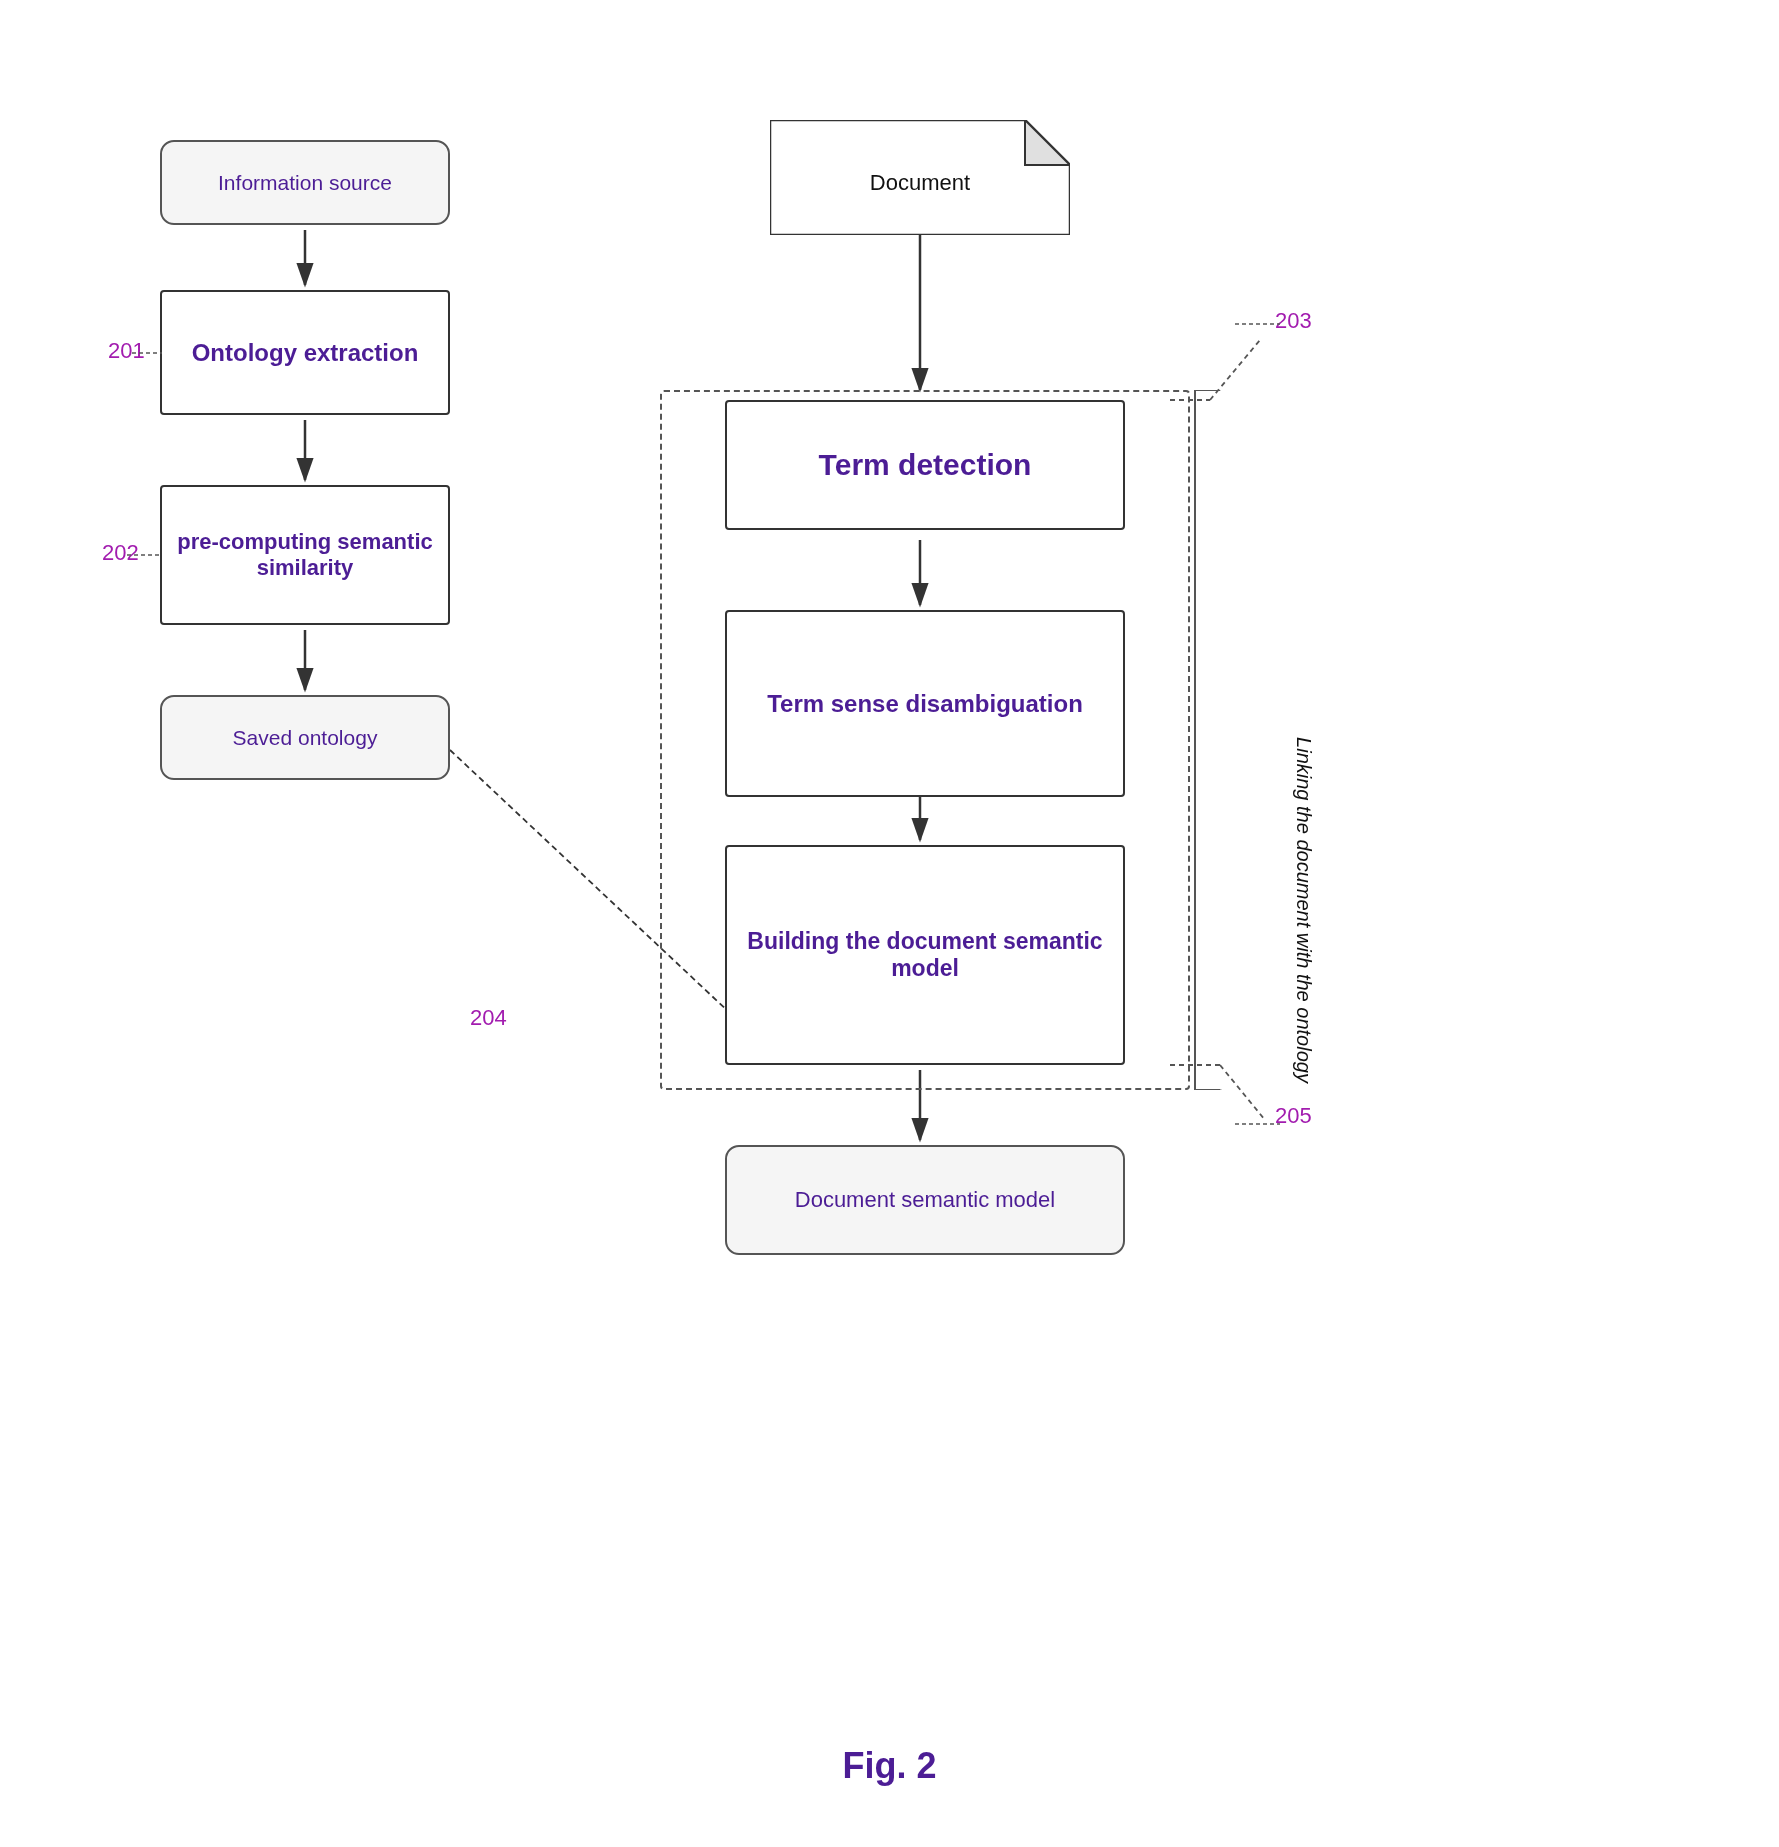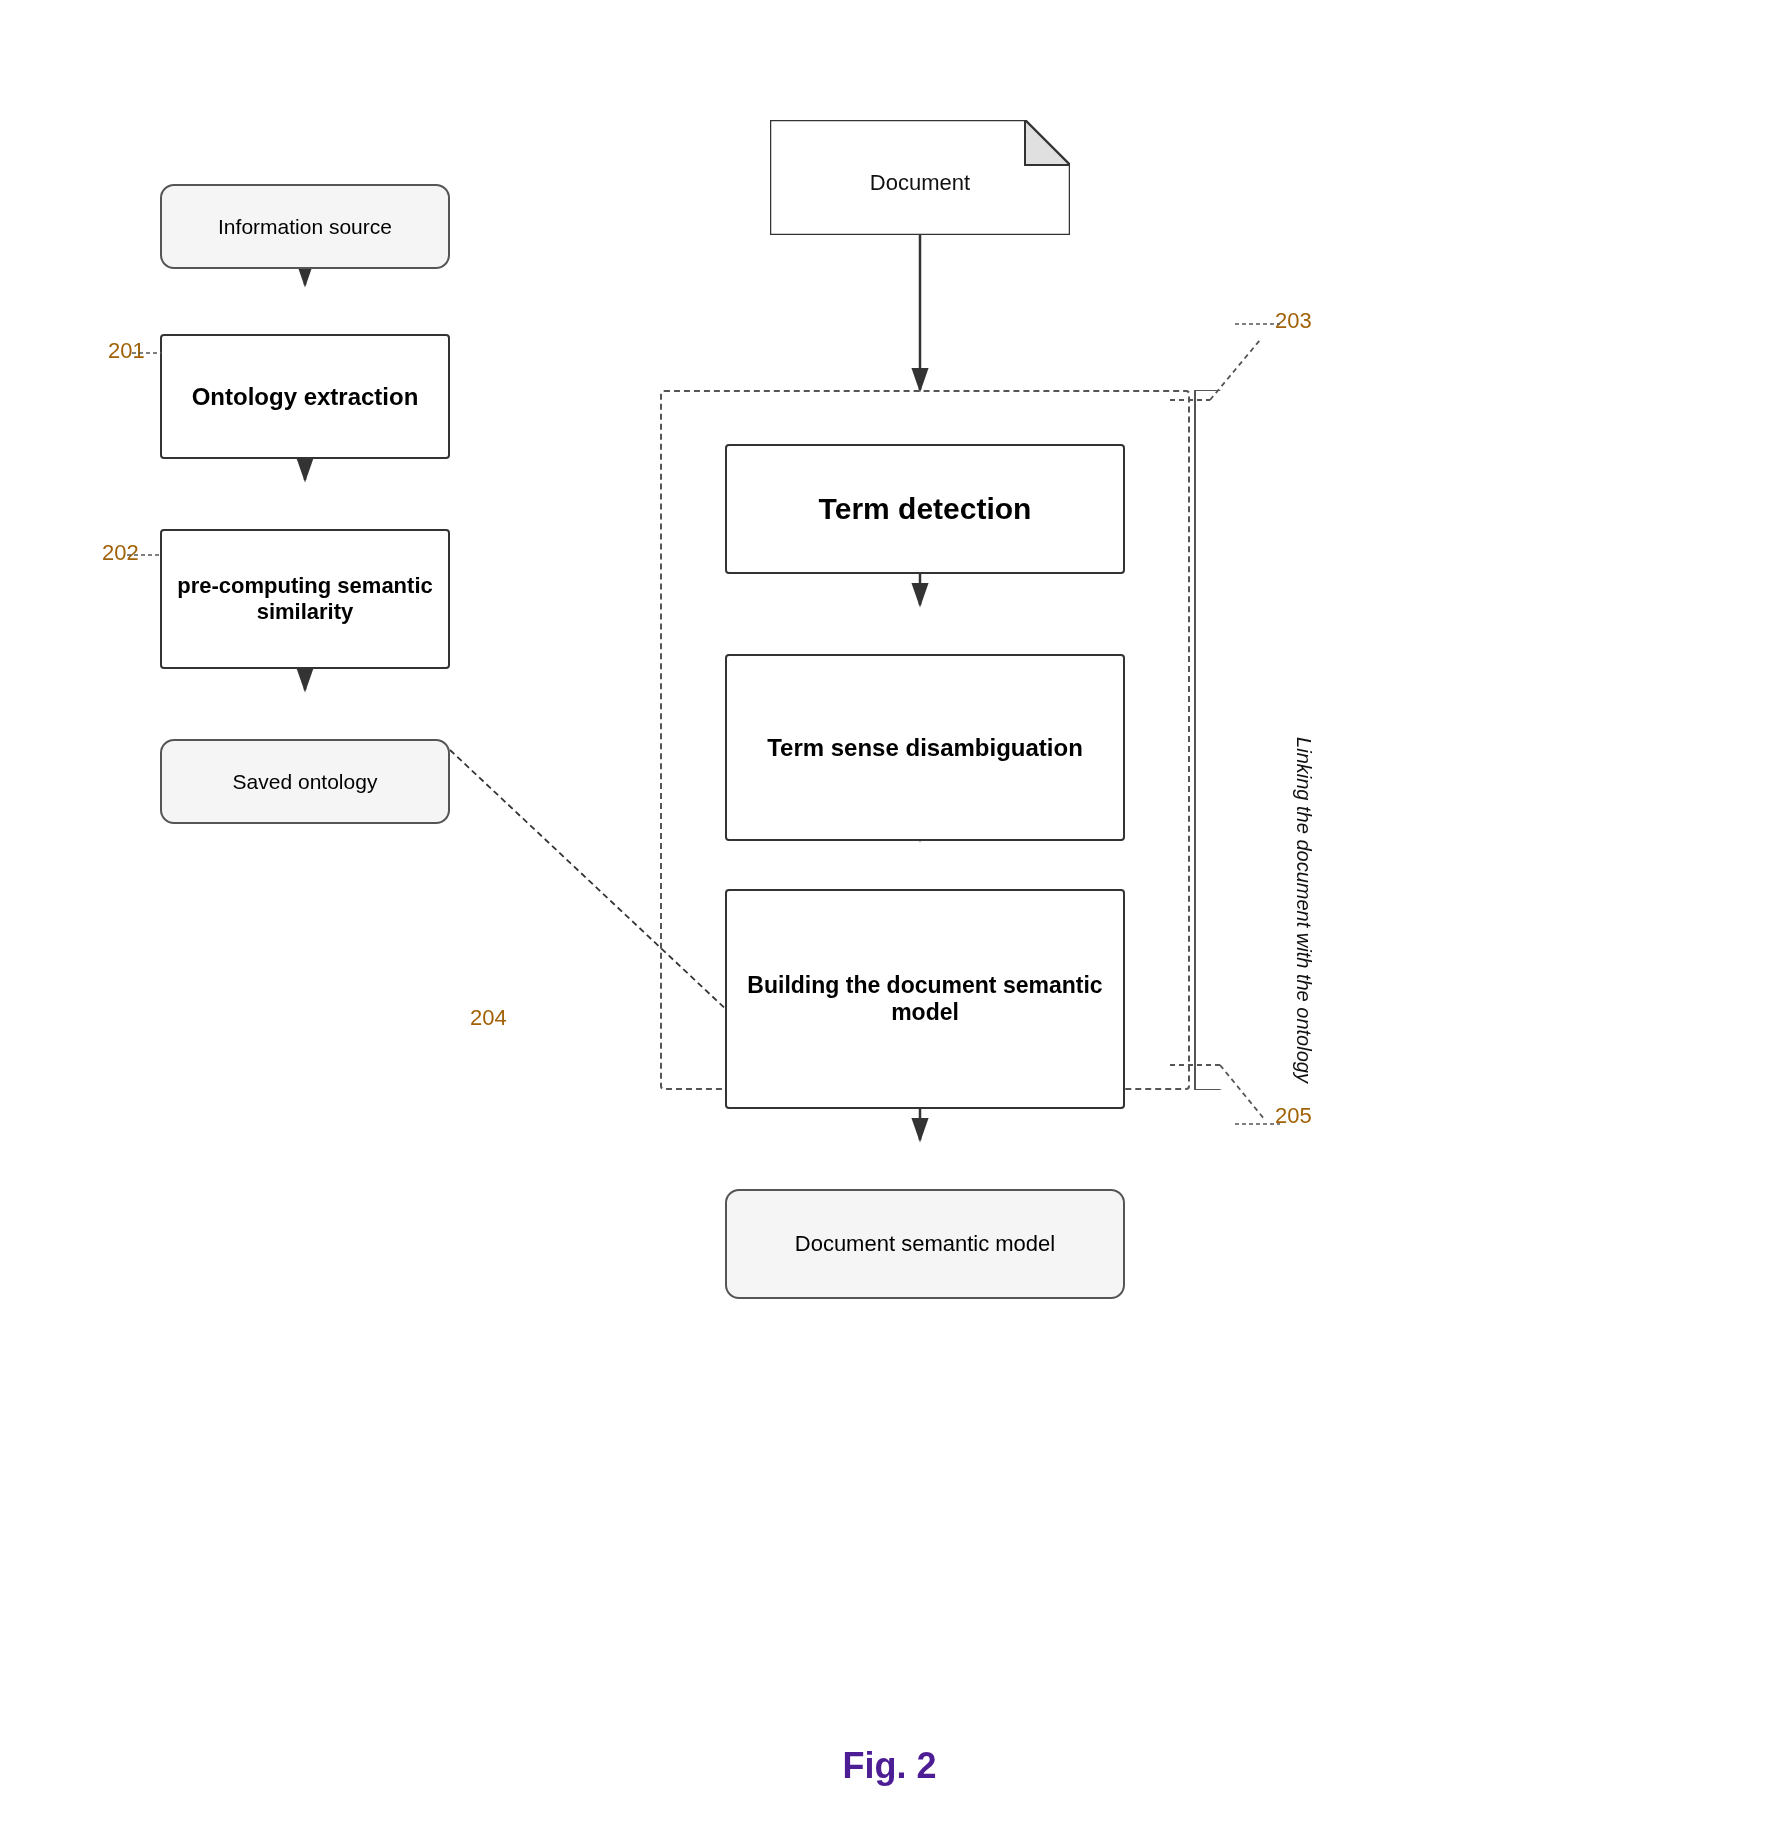--- a/index.html
+++ b/index.html
@@ -26,23 +26,22 @@
       position: absolute;
       background: #ffffff;
       border: 2px solid #333;
       border-radius: 4px;
       display: flex;
       align-items: center;
       justify-content: center;
       text-align: center;
       font-size: 22px;
       font-weight: normal;
-      color: #000000;
+      color: #4c1d95;
       padding: 8px;
-      margin-top: 44px;
     }
 
     
     .box-soft {
       border-radius: 14px;
       border: 2px solid #555;
       background: #f5f5f5;
     }
 
     
@@ -60,21 +59,21 @@
       left: 0;
       width: 100%;
       height: 100%;
       pointer-events: none;
     }
 
     
     .annotation {
       position: absolute;
       font-size: 22px;
-      color: #a16207;
+      color: #a21caf;
     }
 
     
     .sideways-text {
       position: absolute;
       font-size: 20px;
       color: #111;
       transform-origin: center center;
       white-space: nowrap;
       text-align: center;

